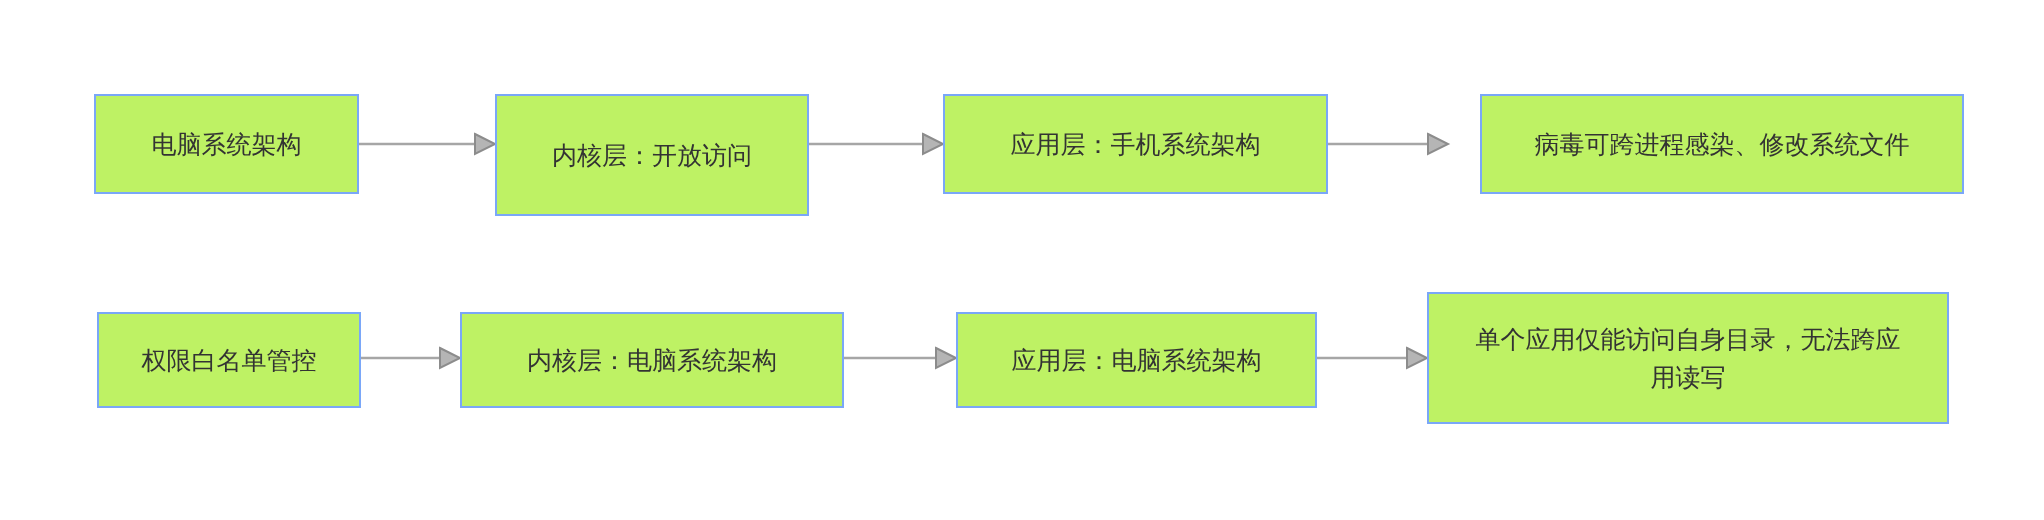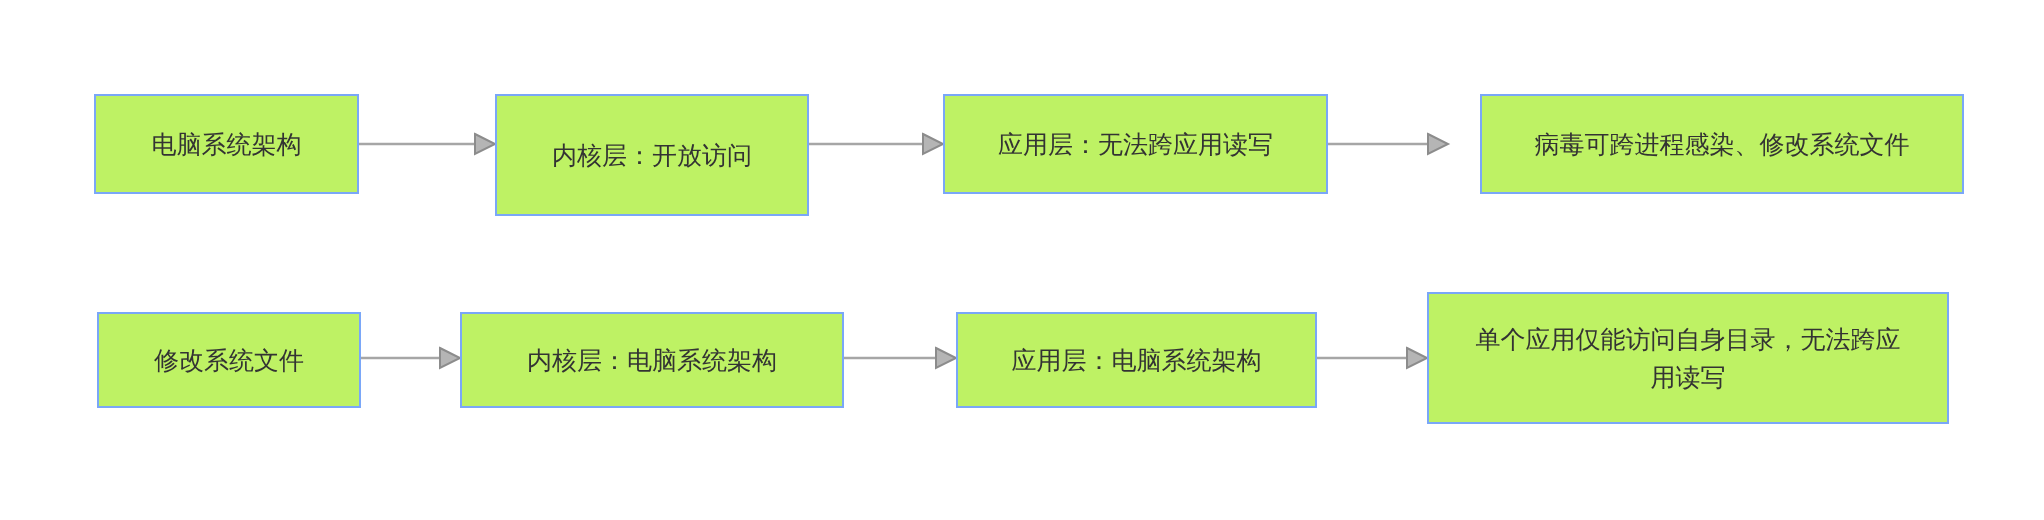--- a/index.html
+++ b/index.html
@@ -70,32 +70,32 @@
     <polygon points="116,2 136,12 116,22" fill="#b5b5b5" stroke="#8c8c8c" stroke-width="2"></polygon>
   </svg>
   <div class="node" id="n-c2">
     <span>内核层：开放访问</span>
   </div>
   <svg class="arrow" id="a-c2" width="134" height="24">
     <line x1="0" y1="12" x2="116" y2="12" stroke="#a6a6a6" stroke-width="2.5"></line>
     <polygon points="114,2 134,12 114,22" fill="#b5b5b5" stroke="#8c8c8c" stroke-width="2"></polygon>
   </svg>
   <div class="node" id="n-c3">
-    <span>应用层：无法跨应用读写</span>
+    <span>应用层：手机系统架构</span>
   </div>
   <svg class="arrow" id="a-c3" width="120" height="24">
     <line x1="0" y1="12" x2="102" y2="12" stroke="#a6a6a6" stroke-width="2.5"></line>
     <polygon points="100,2 120,12 100,22" fill="#b5b5b5" stroke="#8c8c8c" stroke-width="2"></polygon>
   </svg>
   <div class="node" id="n-c4">
     <span>病毒可跨进程感染、修改系统文件</span>
   </div>
 
   <div class="node" id="n-m1">
-    <span>修改系统文件</span>
+    <span>权限白名单管控</span>
   </div>
   <svg class="arrow" id="a-m1" width="99" height="24">
     <line x1="0" y1="12" x2="81" y2="12" stroke="#a6a6a6" stroke-width="2.5"></line>
     <polygon points="79,2 99,12 79,22" fill="#b5b5b5" stroke="#8c8c8c" stroke-width="2"></polygon>
   </svg>
   <div class="node" id="n-m2">
     <span>内核层：电脑系统架构</span>
   </div>
   <svg class="arrow" id="a-m2" width="112" height="24">
     <line x1="0" y1="12" x2="94" y2="12" stroke="#a6a6a6" stroke-width="2.5"></line>

